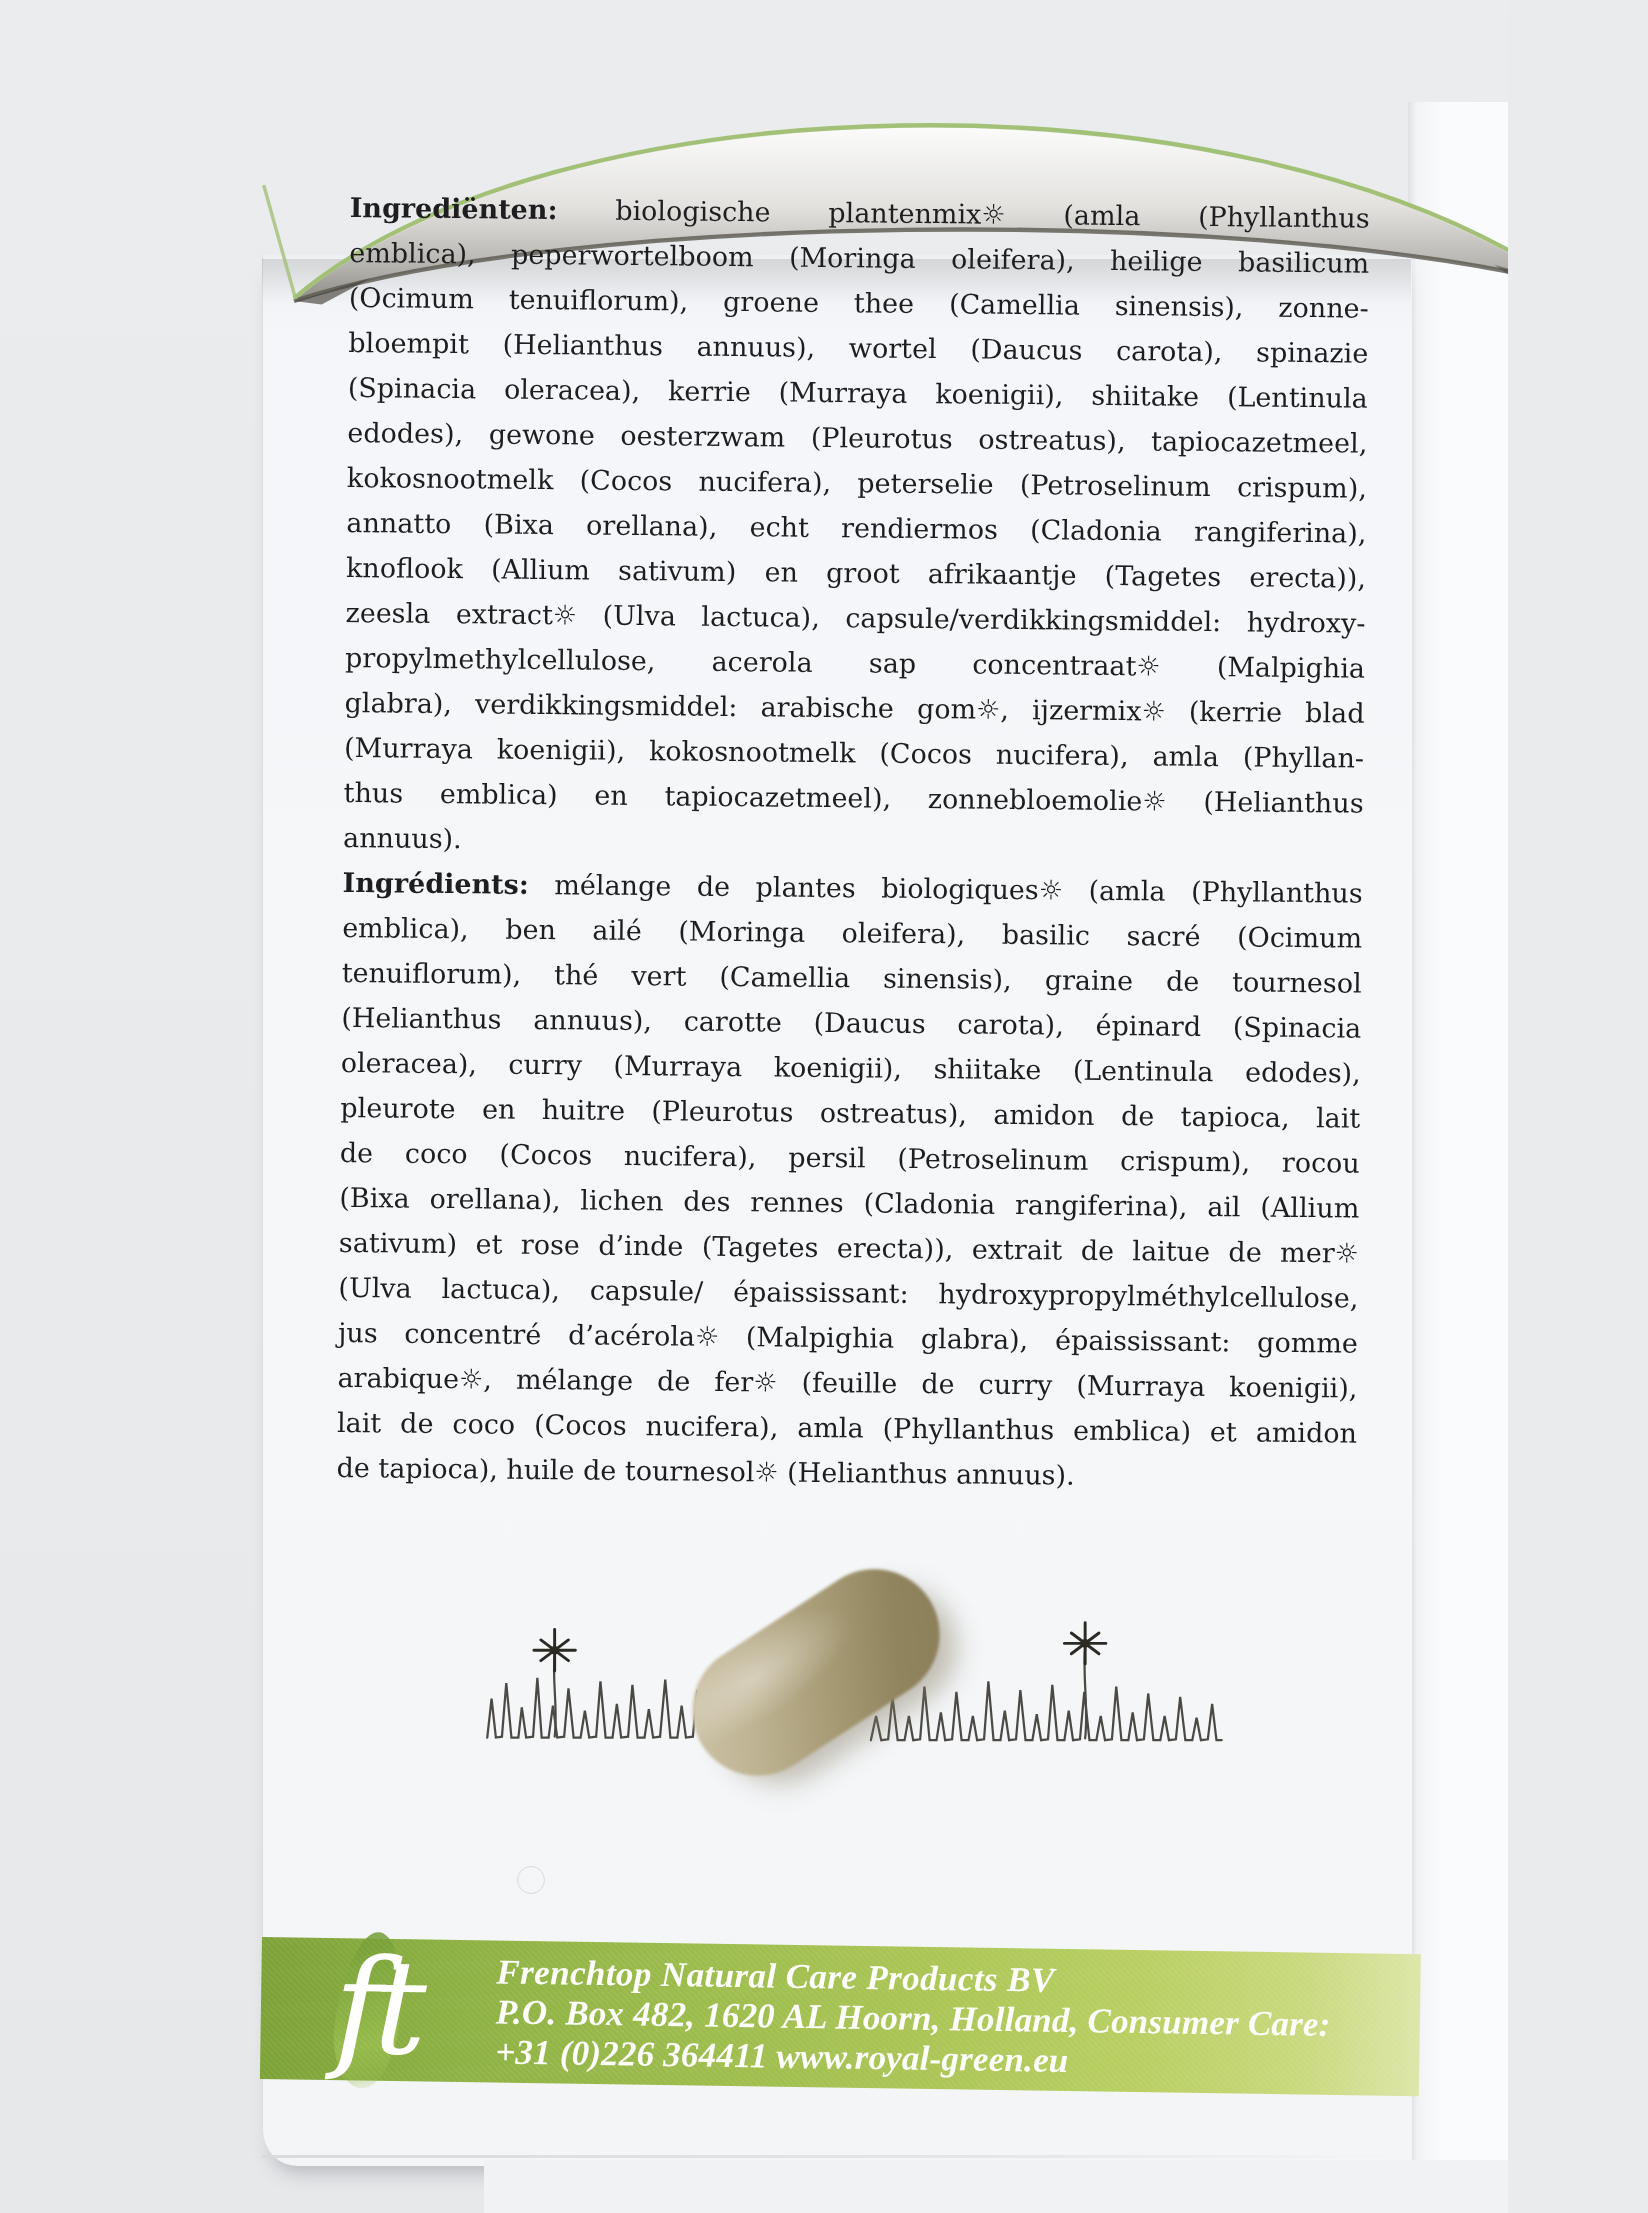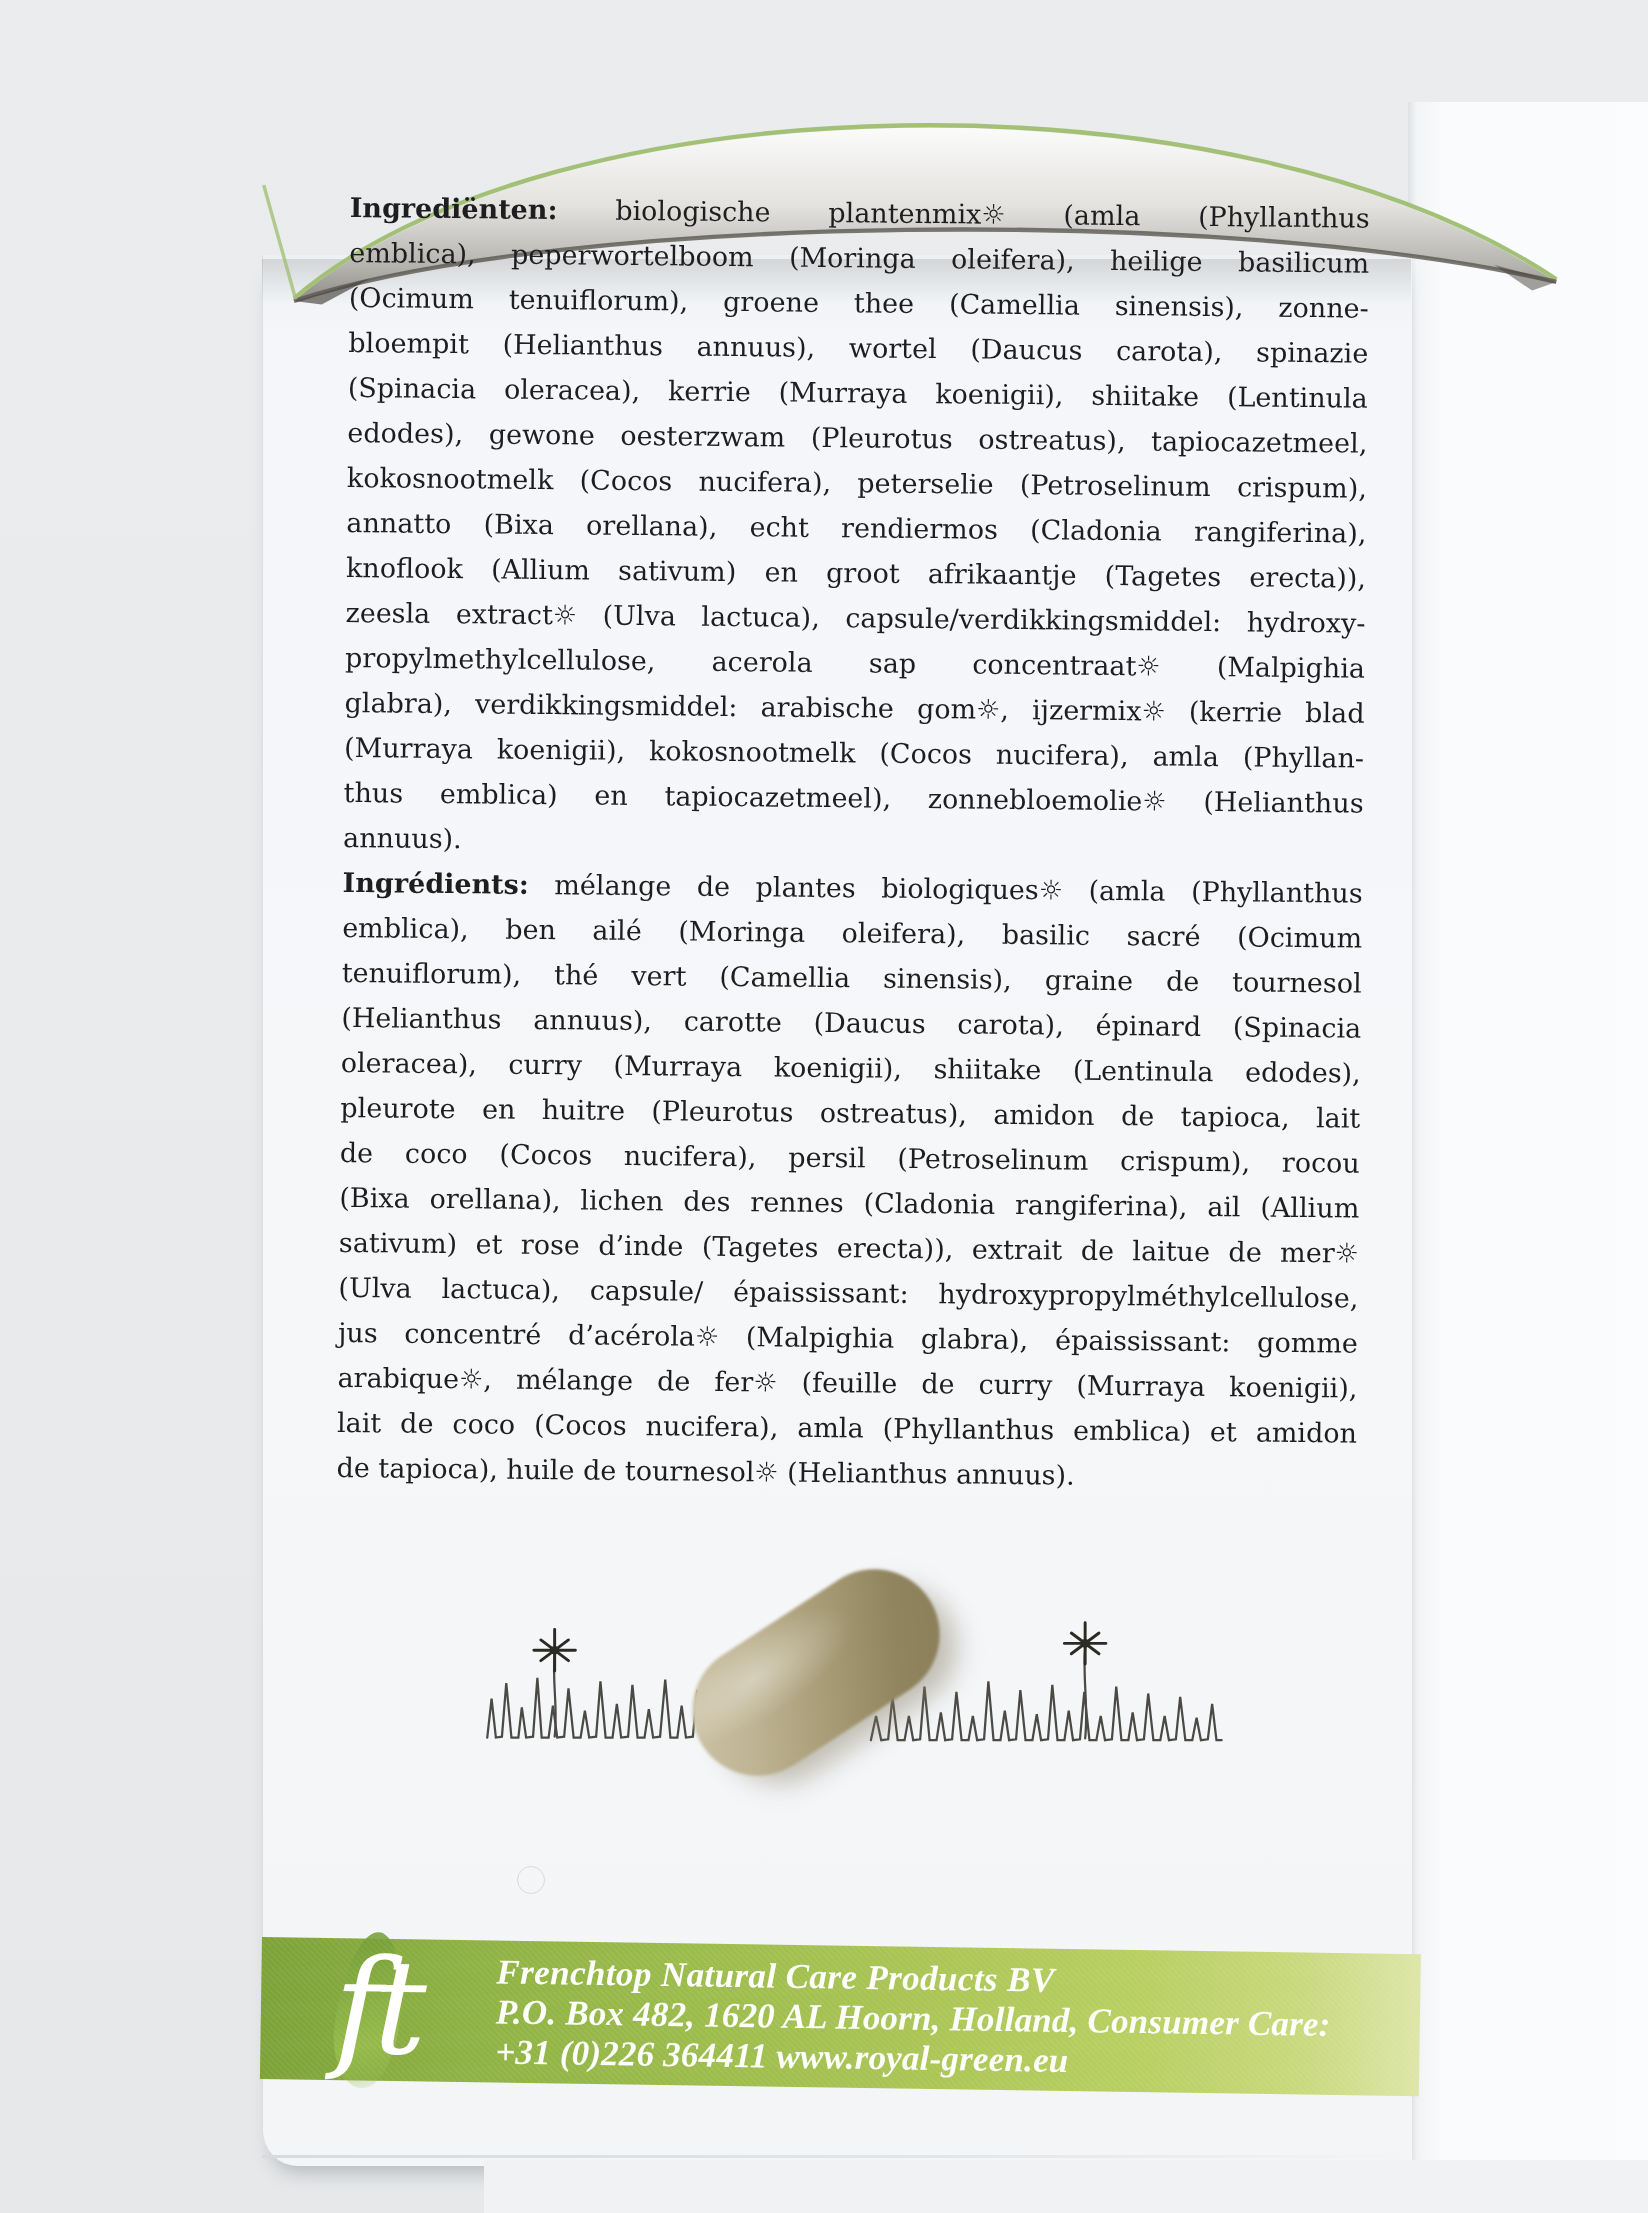--- a/index.html
+++ b/index.html
@@ -1,16 +1,16 @@
 <!DOCTYPE html>
 <html style="font-size:14px"><head>
 <meta charset="utf-8">
 <style>
   html,body{margin:0;padding:0;background:#e9ebed;}
-  .stage{position:relative;width:1648px;height:2214px;overflow:hidden;
+  .stage{position:relative;width:1508px;height:2214px;overflow:hidden;
          background:linear-gradient(180deg,#eaeced 0%,#e8eaec 60%,#e6e8ea 100%);
          font-family:"DejaVu Serif","Liberation Serif",serif;}
   
   .side-panel{position:absolute;left:1408px;top:102px;width:240px;height:2112px;
               background:linear-gradient(90deg,#dfe2e4 0,#f2f4f6 8.6px,#fafbfc 35px,#fbfcfd 100%);}
   
   .box-face{position:absolute;left:262px;top:255px;width:1149px;height:1911px;
             background:linear-gradient(180deg,#eef1f4 0%,#f4f6f9 4%,#f5f7f9 55%,#f3f5f7 100%);
             border-left:1.7px solid #dcdfe1;border-bottom-left-radius:36px;
             box-shadow:0 15.6px 19px -10.4px rgba(120,125,130,.45);}

